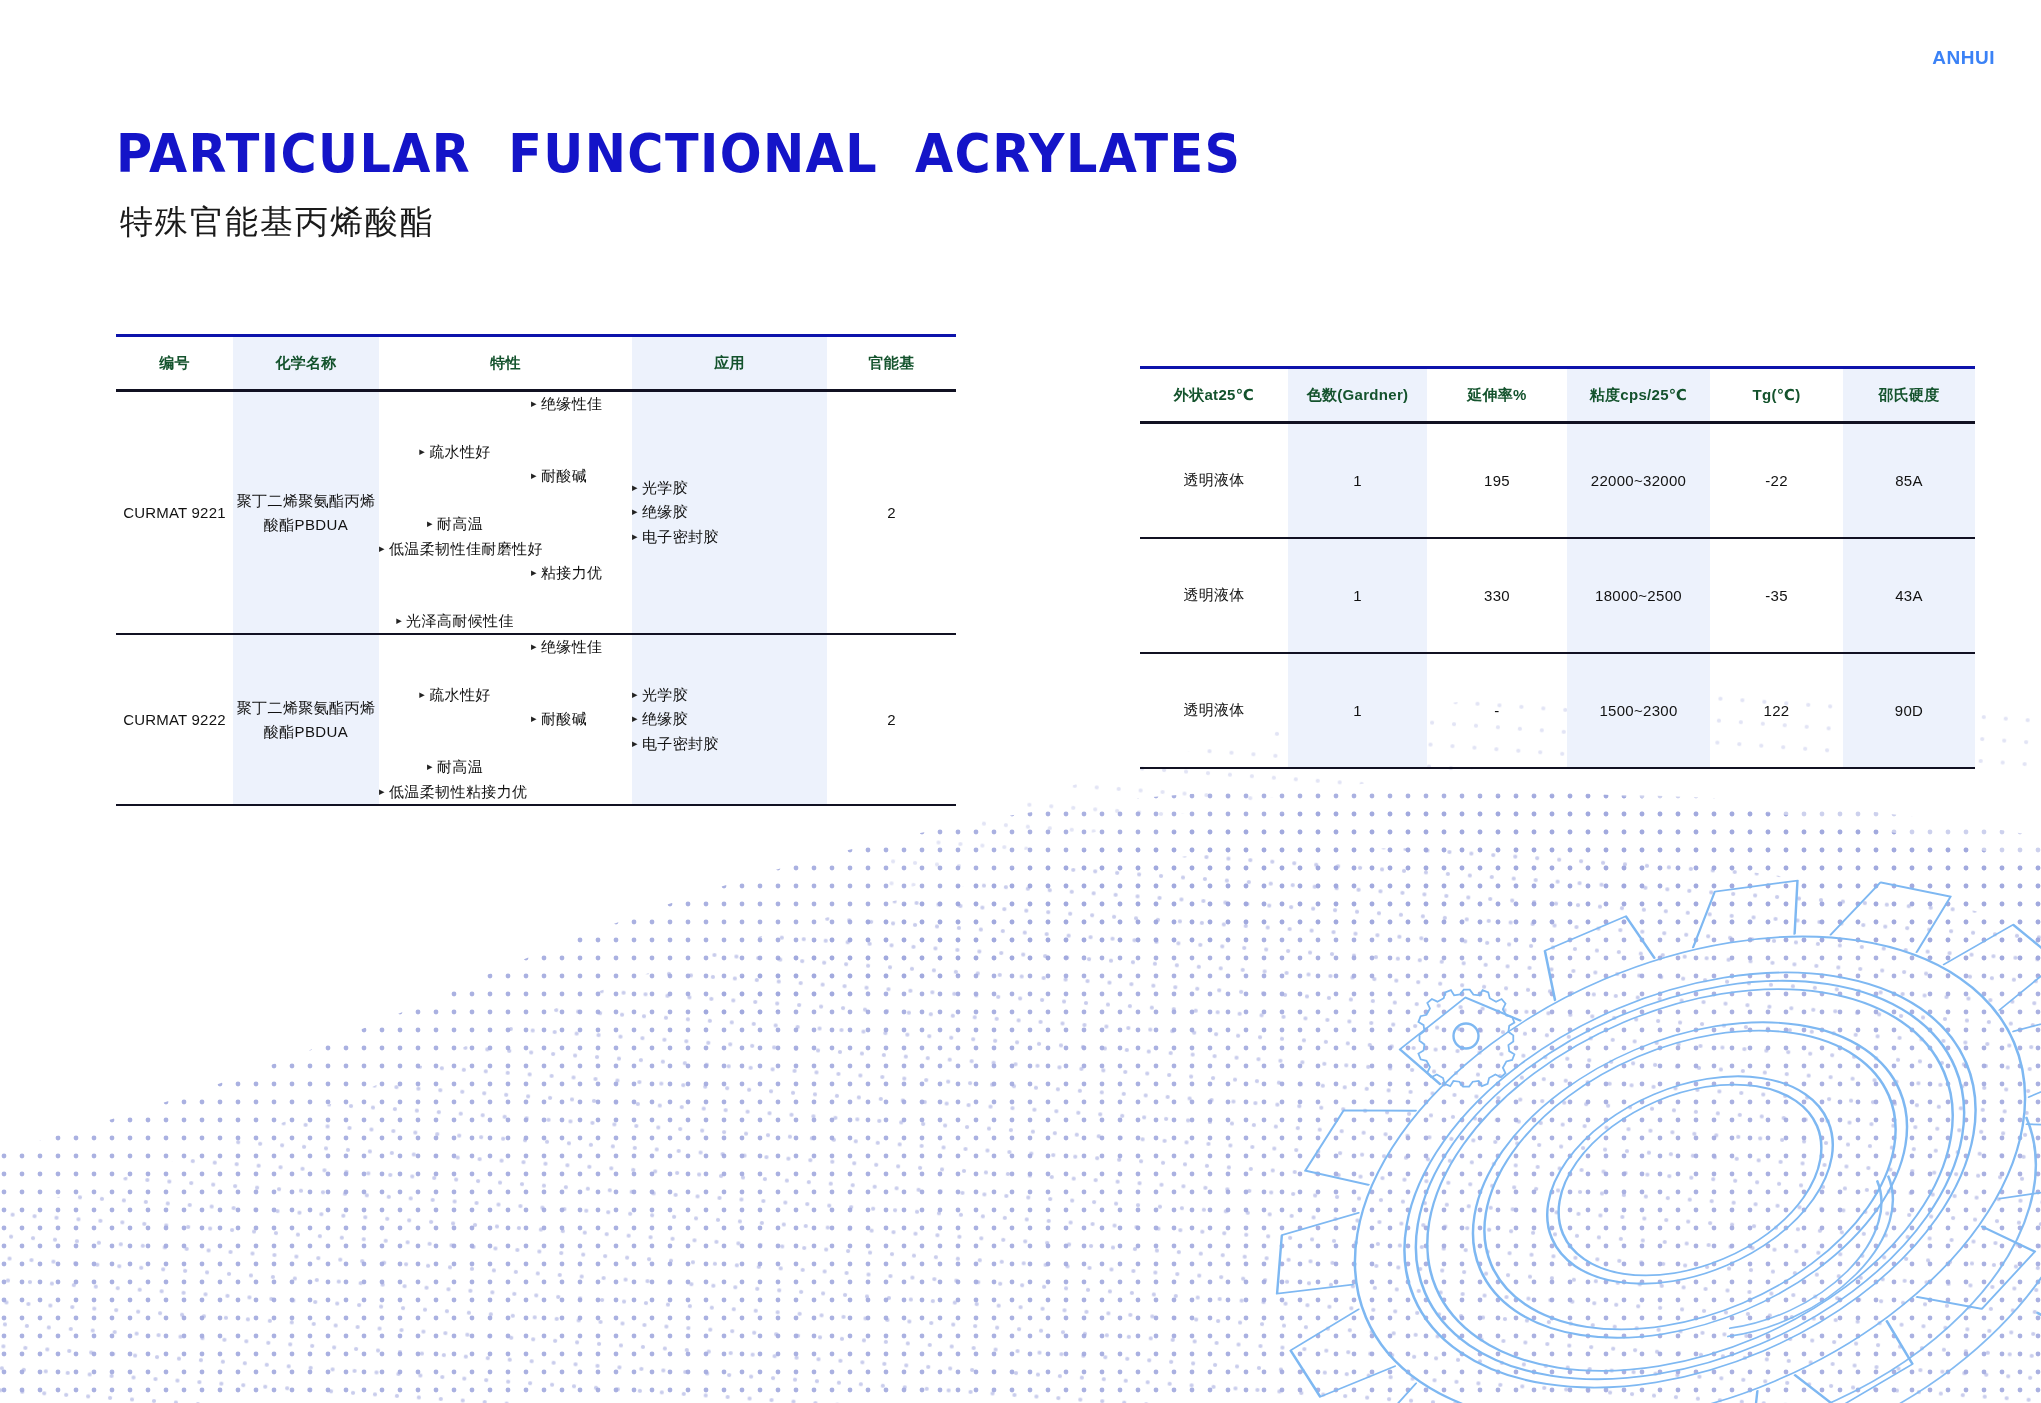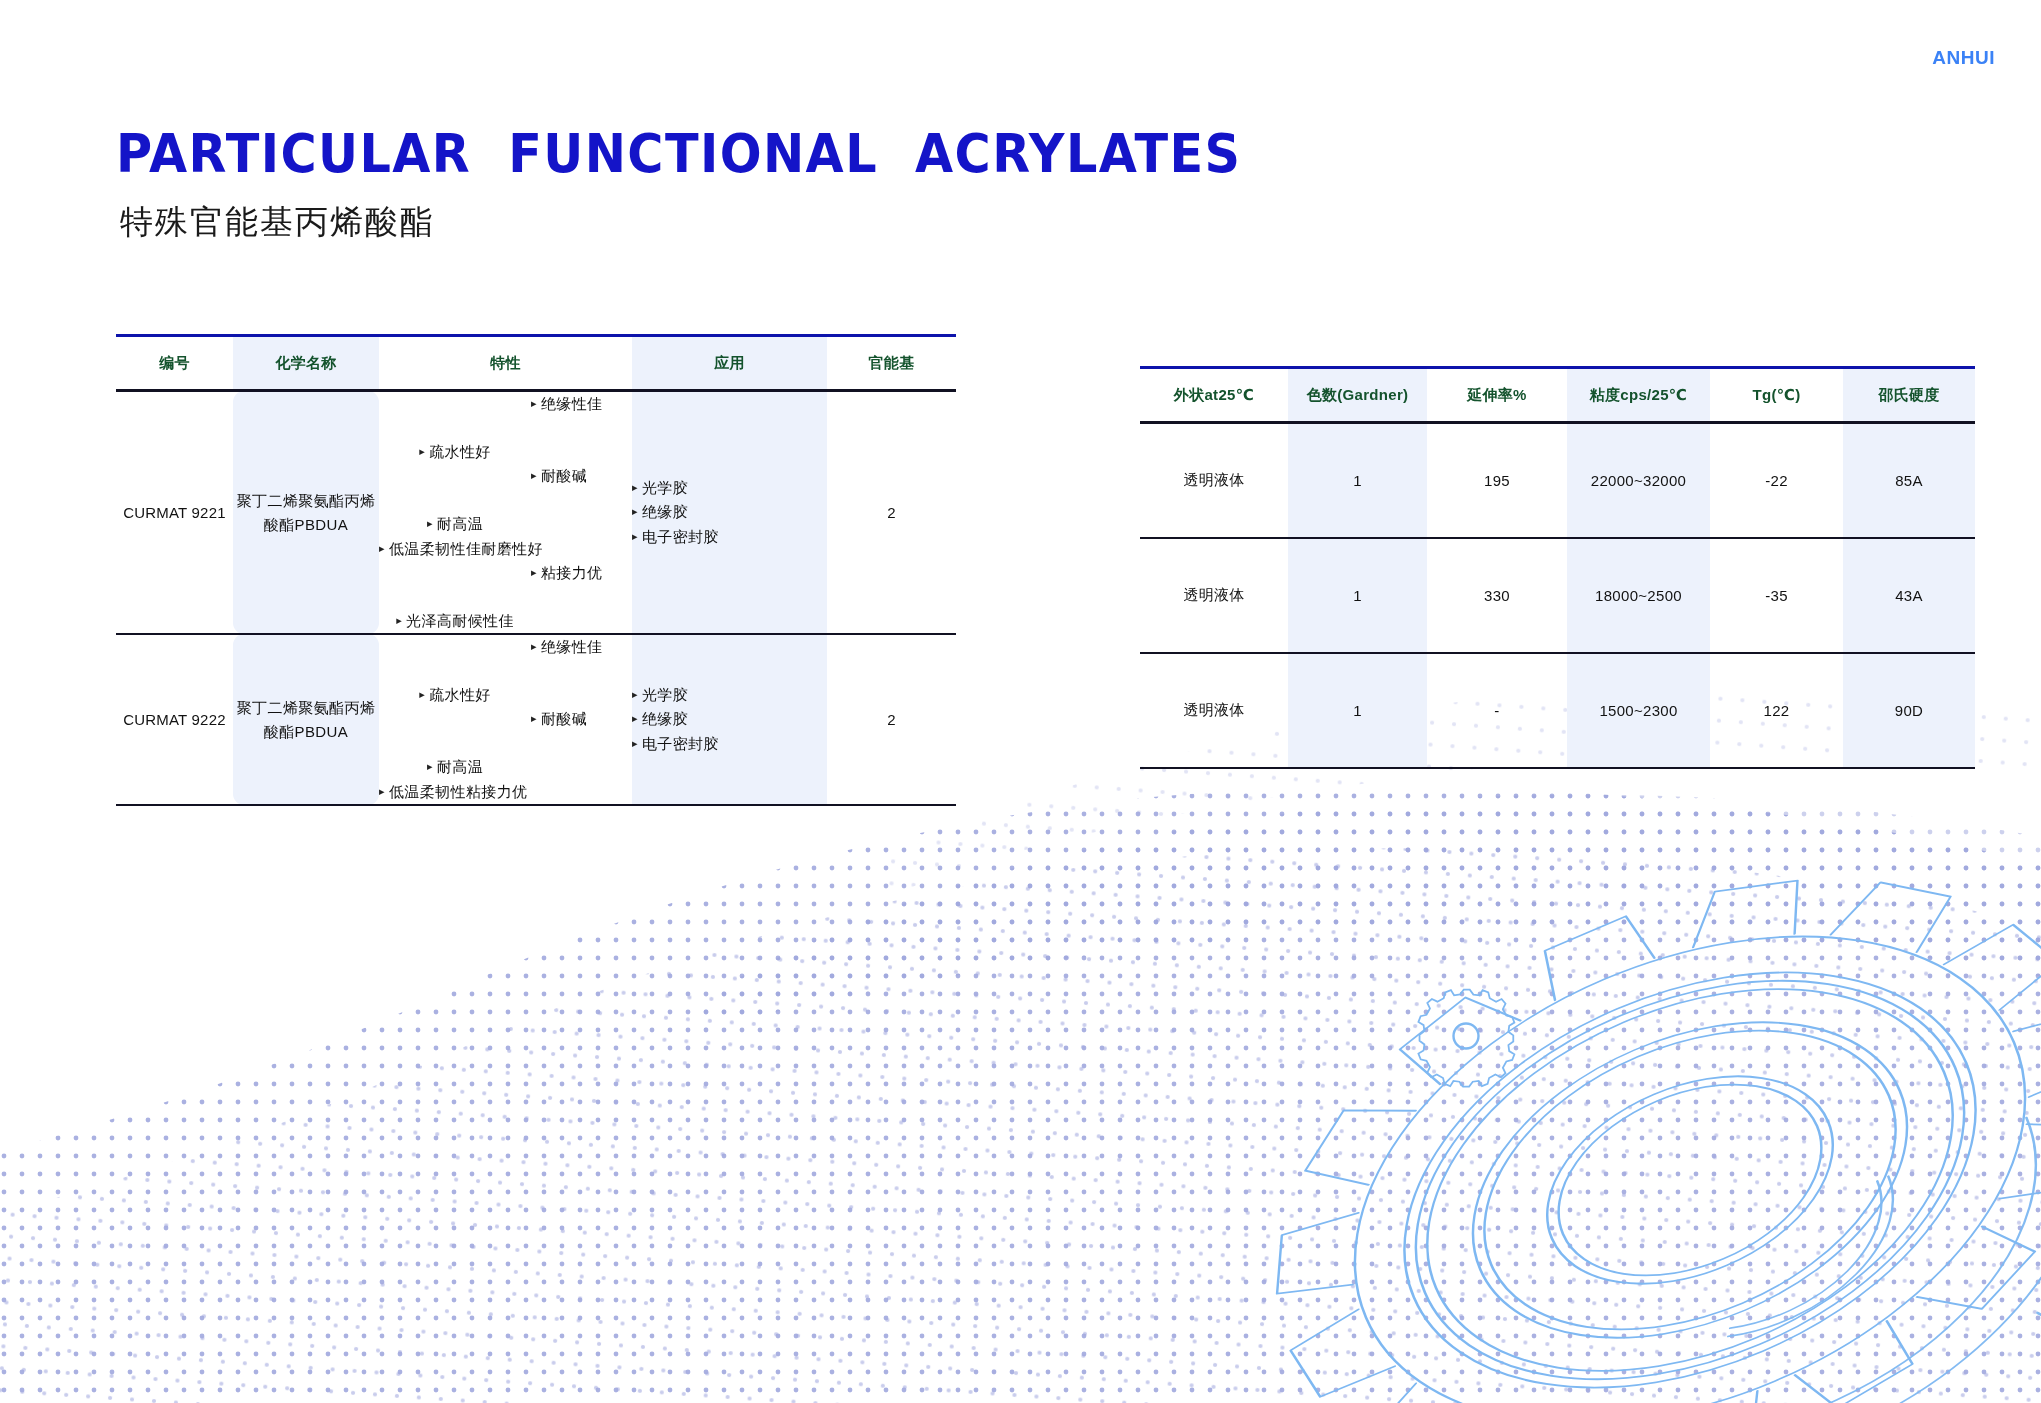--- a/index.html
+++ b/index.html
@@ -116,21 +116,20 @@
     font-weight: 500;
     letter-spacing: 0.2px;
     white-space: nowrap;
   }
   .name-cell {
     text-align: left;
     padding: 0 14px 0 26px;
     font-size: 15px;
     line-height: 1.55;
     letter-spacing: 0.4px;
-    border-radius: 11px;
   }
   .bullets {
     text-align: left;
     padding: 0 10px 0 26px;
   }
   .bullets .brow {
     display: flex;
     line-height: 1.62;
   }
   .bullets .bitem {

